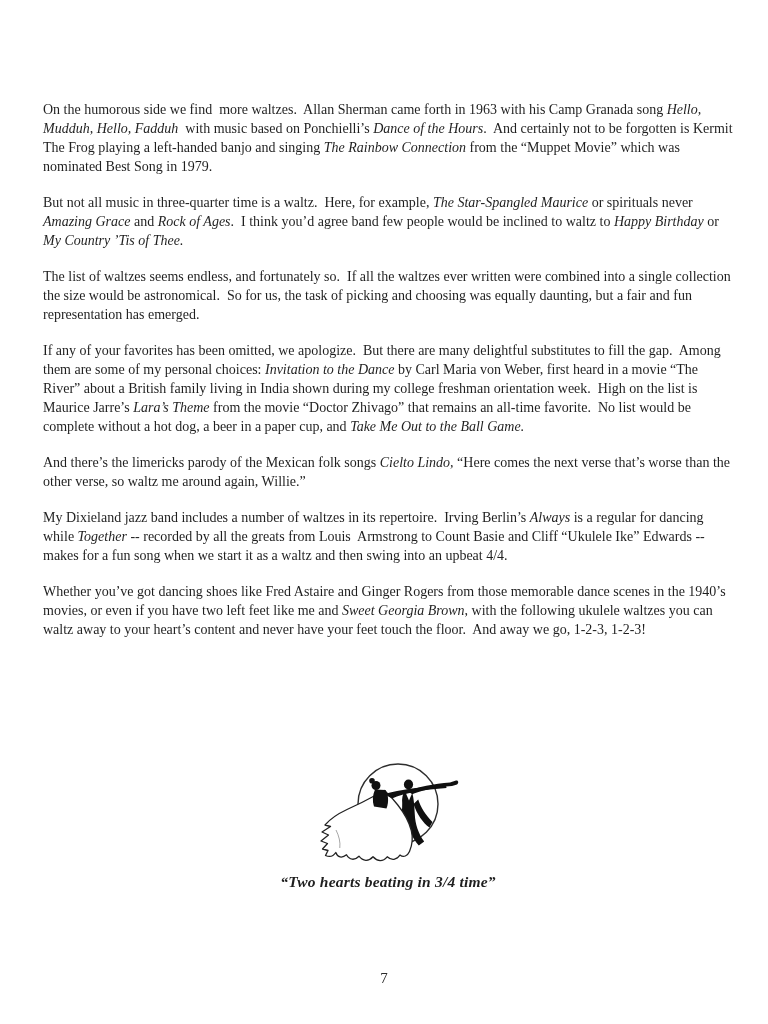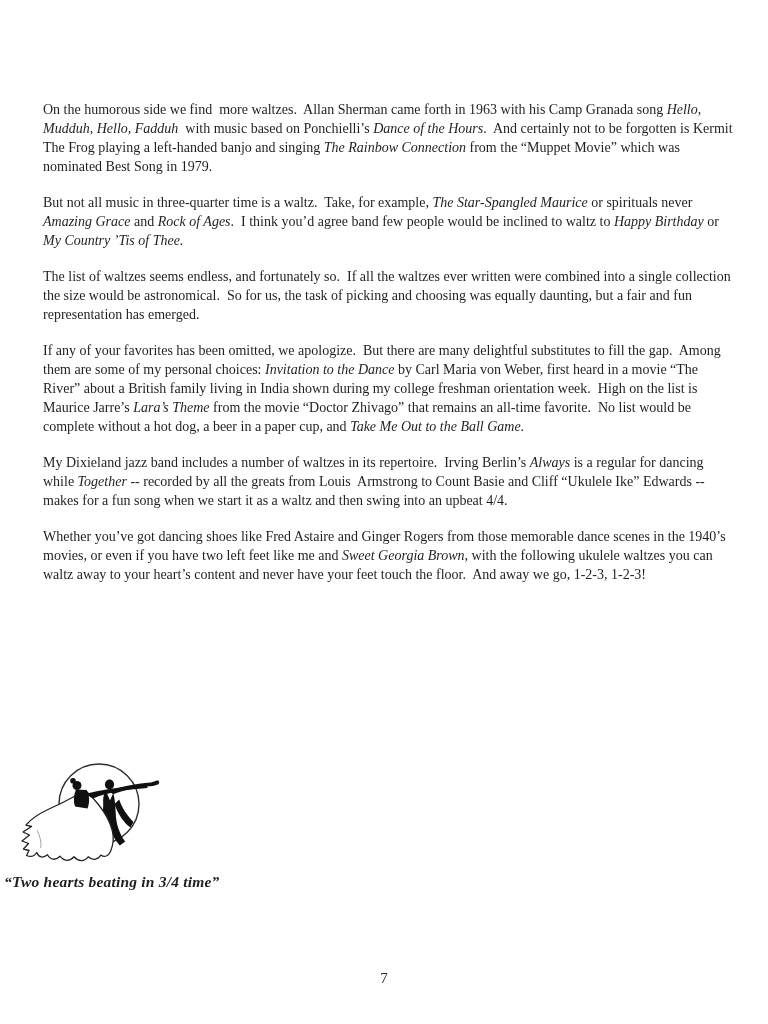--- a/index.html
+++ b/index.html
@@ -30,21 +30,21 @@
     white-space: pre-wrap;
     text-align: left;
   }
   .para em { font-style: italic; }
   .illustration {
     position: absolute;
     left: 0;
     top: 752px;
     width: 768px;
     margin: 0;
-    text-align: left;
+    text-align: center;
   }
   .illustration svg {
     display: inline-block;
     transform: translateX(7px);
   }
   .illustration figcaption {
     margin-top: 2px;
     font-size: 15.5px;
     font-style: italic;
     font-weight: bold;
@@ -62,23 +62,24 @@
     color: #2a2a2a;
   }
 </style>
 </head>
 <body>
 
 <div class="page">
 
   <div class="body-text" id="paragraphs">
       <p class="para"><span>On the humorous side we find  more waltzes.  Allan Sherman came forth in 1963 with his Camp Granada song </span><em>Hello, Mudduh, Hello, Fadduh</em><span>  with music based on Ponchielli’s </span><em>Dance of the Hours</em><span>.  And certainly not to be forgotten is Kermit The Frog playing a left-handed banjo and singing </span><em>The Rainbow Connection</em><span> from the “Muppet Movie” which was nominated Best Song in 1979.</span></p>
-      <p class="para"><span>But not all music in three-quarter time is a waltz.  Take, for example, </span><em>The Star-Spangled Maurice</em><span> or spirituals never </span><em>Amazing Grace</em><span> and </span><em>Rock of Ages</em><span>.  I think you’d agree band few people would be inclined to waltz to </span><em>Happy Birthday</em><span> or </span><em>My Country ’Tis of Thee.</em></p>
+      <p class="para"><span>But not all music in three-quarter time is a waltz.  Here, for example, </span><em>The Star-Spangled Maurice</em><span> or spirituals never </span><em>Amazing Grace</em><span> and </span><em>Rock of Ages</em><span>.  I think you’d agree band few people would be inclined to waltz to </span><em>Happy Birthday</em><span> or </span><em>My Country ’Tis of Thee.</em></p>
       <p class="para"><span>The list of waltzes seems endless, and fortunately so.  If all the waltzes ever written were combined into a single collection the size would be astronomical.  So for us, the task of picking and choosing was equally daunting, but a fair and fun representation has emerged.</span></p>
       <p class="para"><span>If any of your favorites has been omitted, we apologize.  But there are many delightful substitutes to fill the gap.  Among them are some of my personal choices: </span><em>Invitation to the Dance</em><span> by Carl Maria von Weber, first heard in a movie “The River” about a British family living in India shown during my college freshman orientation week.  High on the list is Maurice Jarre’s </span><em>Lara’s Theme</em><span> from the movie “Doctor Zhivago” that remains an all-time favorite.  No list would be complete without a hot dog, a beer in a paper cup, and </span><em>Take Me Out to the Ball Game.</em></p>
+      <p class="para"><span>And there’s the limericks parody of the Mexican folk songs </span><em>Cielto Lindo,</em><span> “Here comes the next verse that’s worse than the other verse, so waltz me around again, Willie.”</span></p>
       <p class="para"><span>My Dixieland jazz band includes a number of waltzes in its repertoire.  Irving Berlin’s </span><em>Always</em><span> is a regular for dancing while </span><em>Together</em><span> -- recorded by all the greats from Louis  Armstrong to Count Basie and Cliff “Ukulele Ike” Edwards -- makes for a fun song when we start it as a waltz and then swing into an upbeat 4/4.</span></p>
       <p class="para"><span>Whether you’ve got dancing shoes like Fred Astaire and Ginger Rogers from those memorable dance scenes in the 1940’s movies, or even if you have two left feet like me and </span><em>Sweet Georgia Brown</em><span>, with the following ukulele waltzes you can waltz away to your heart’s content and never have your feet touch the floor.  And away we go, 1-2-3, 1-2-3!</span></p>
     </div>
 
   <figure class="illustration">
     <svg width="170" height="115" viewBox="0 0 170 115" xmlns="http://www.w3.org/2000/svg">
 
       <circle cx="92" cy="52" r="40" fill="#ffffff" stroke="#2e2e2e" stroke-width="1.4"></circle>
 
       <g fill="#101010">

